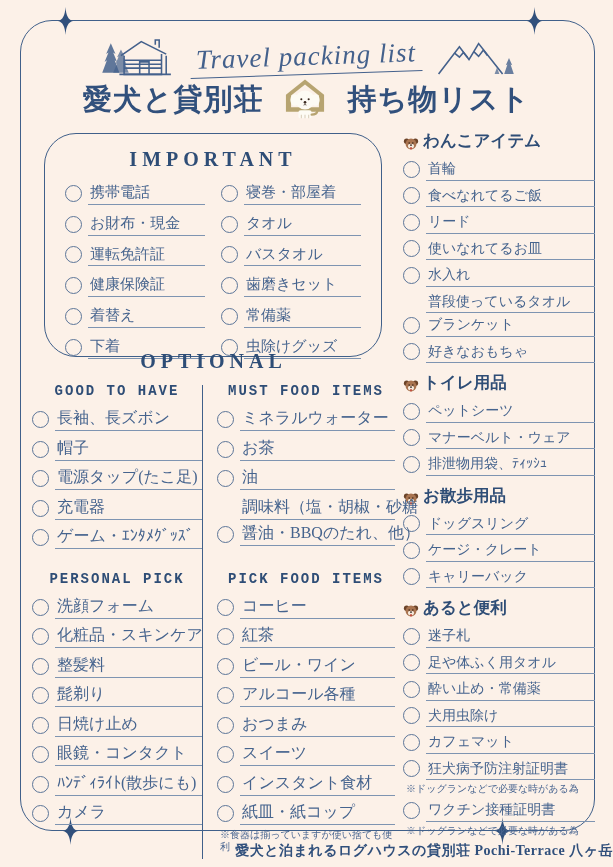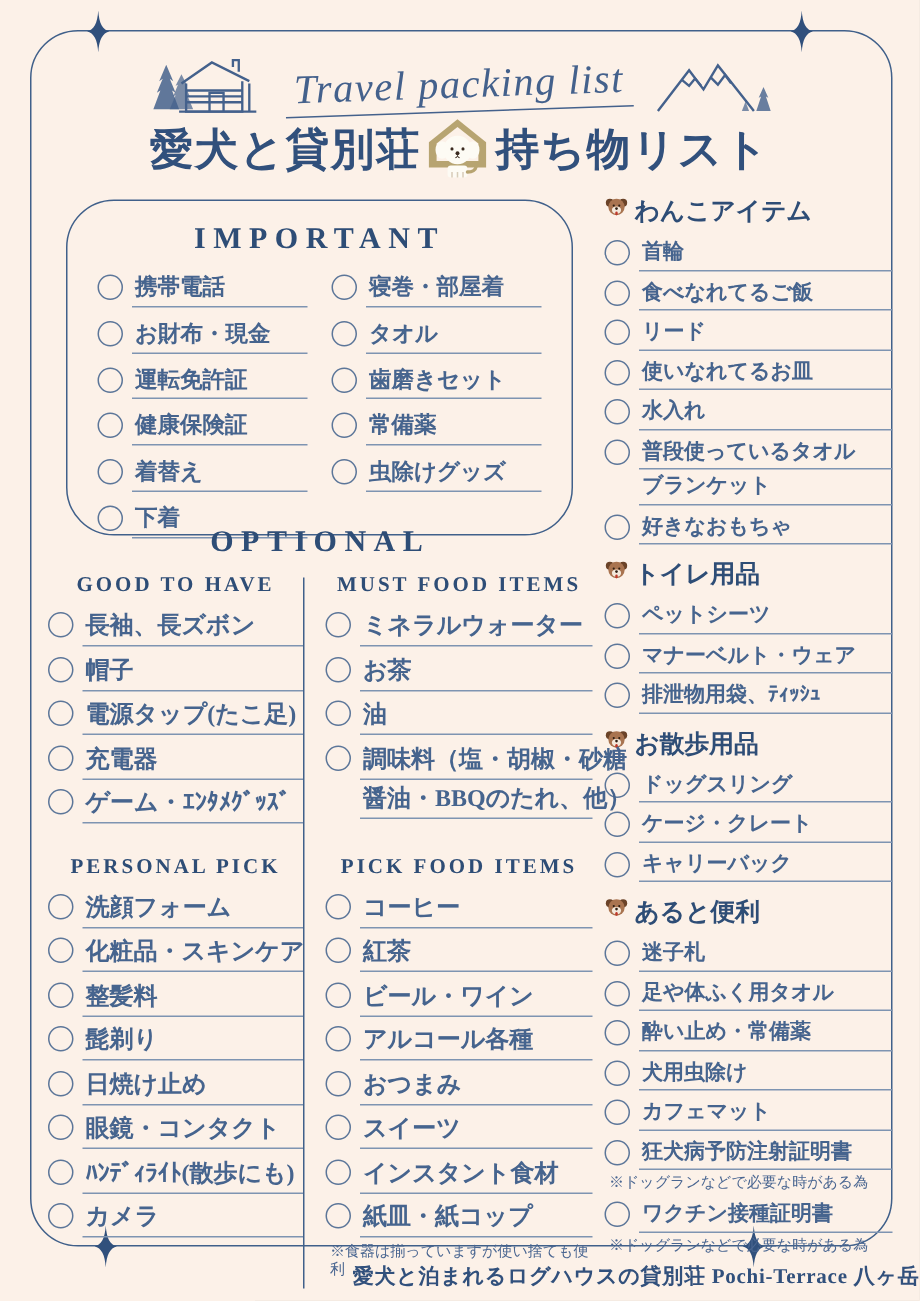--- a/index.html
+++ b/index.html
@@ -37,26 +37,26 @@
     font-style:italic;
     font-size:27px;
     color:#44618c;
     letter-spacing:1px;
     border-bottom:1px solid #44618c;
     padding:0 6px 2px;
     transform:rotate(-2deg);
   }
   .main-title{
     position:absolute;top:78px;left:0;right:0;
-    display:flex;justify-content:center;align-items:center;gap:3px;
+    display:flex;justify-content:center;align-items:center;gap:20px;
     font-size:29px;font-weight:bold;color:#31507c;letter-spacing:1px;
   }
 
   
-  .check-item{display:flex;margin-bottom:7px;font-weight:bold;}
+  .check-item{display:flex;align-items:flex-end;margin-bottom:7px;}
   .circle{
     width:15px;height:15px;flex:none;
     border:1.5px solid #5c7699;border-radius:50%;
     margin:0 6px 3px 0;background:transparent;cursor:pointer;
   }
   .item-lines{flex:1;display:block;min-width:0;}
   .line{
     display:block;
     border-bottom:1.2px solid #7e94b1;
     padding:0 0 2px 2px;
@@ -80,21 +80,21 @@
   }
   .imp-cols{display:flex;gap:16px;}
   .imp-col{flex:1;min-width:0;}
   .imp-col .check-item{margin-bottom:9px;}
 
   
   .right-col{position:absolute;left:403px;top:130px;width:192px;}
   .right-col .line{font-size:14px;}
   .right-col .check-item{margin-bottom:6px;}
   .dog-heading{
-    display:flex;align-items:flex-start;gap:4px;
+    display:flex;align-items:flex-end;gap:4px;
     font-weight:bold;color:#2e4d76;font-size:16.5px;
     margin:9px 0 8px;
   }
   .dog-section:first-child .dog-heading{margin-top:0;}
   .dog-heading svg{width:16px;height:16px;flex:none;}
 
   
   .optional{position:absolute;left:32px;top:350px;width:363px;}
   .optional .big-heading{margin:0 0 10px;}
   .opt-grid{
@@ -102,21 +102,21 @@
     position:relative;row-gap:15px;
   }
   .opt-divider{
     position:absolute;left:170px;top:2px;bottom:0;width:1.2px;
     background:#40608a;
   }
   .opt-cell{min-width:0;}
   .opt-cell.rightcell{padding-left:15px;}
   .opt-cell h3{
     text-align:center;font-size:14px;font-weight:bold;
-    letter-spacing:2px;color:#2e4d76;margin:0 0 9px;white-space:nowrap;
+    letter-spacing:2px;color:#2e4d76;margin:0 0 9px;white-space:nowrap;font-family:Liberation Mono, monospace;
   }
   .opt-cell .line{font-size:16px;}
   .opt-cell .check-item{margin-bottom:6.5px;}
 
   
   .page-footer{
     position:absolute;bottom:7px;left:0;right:0;
     text-align:right;font-weight:bold;font-size:14px;color:#31507c;
     letter-spacing:0.5px;
   }
@@ -254,20 +254,26 @@
           </div>
           <div class="check-item">
             <span class="circle"></span>
             <span class="item-lines">
               <span class="line">タオル</span>
             </span>
           </div>
           <div class="check-item">
             <span class="circle"></span>
             <span class="item-lines">
+              <span class="line">バスタオル</span>
+            </span>
+          </div>
+          <div class="check-item">
+            <span class="circle"></span>
+            <span class="item-lines">
               <span class="line">歯磨きセット</span>
             </span>
           </div>
           <div class="check-item">
             <span class="circle"></span>
             <span class="item-lines">
               <span class="line">常備薬</span>
             </span>
           </div>
           <div class="check-item">

